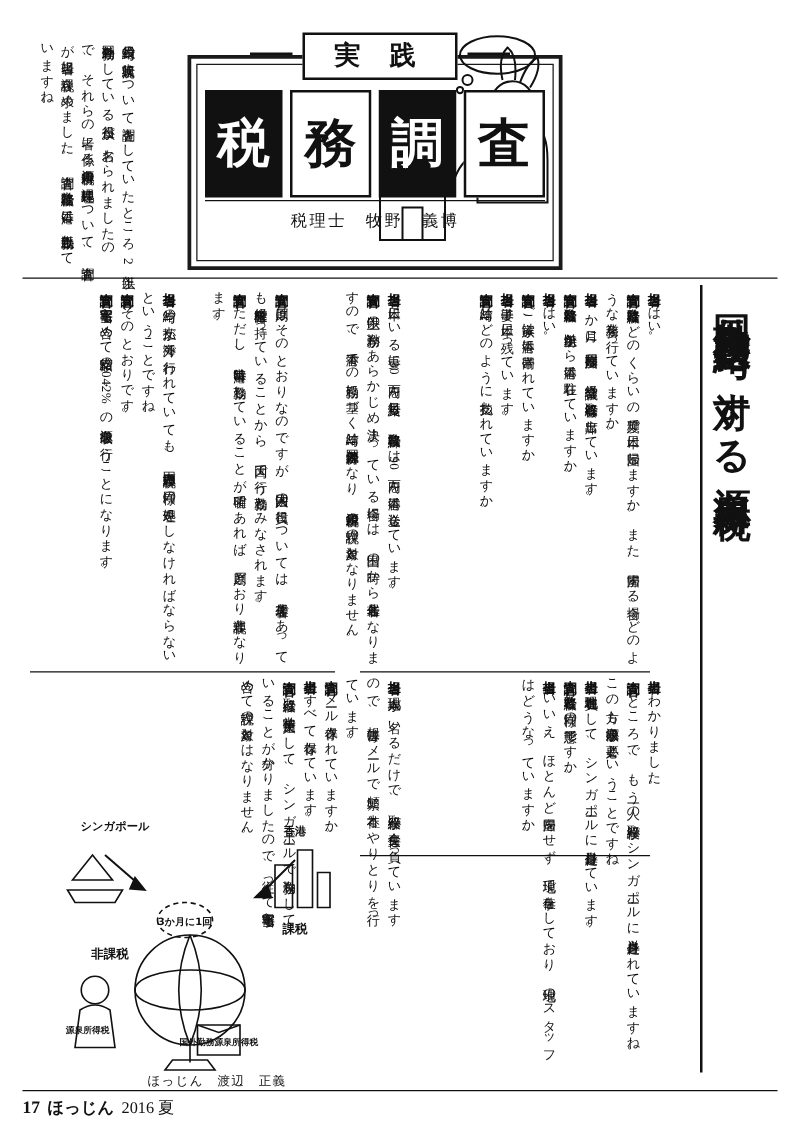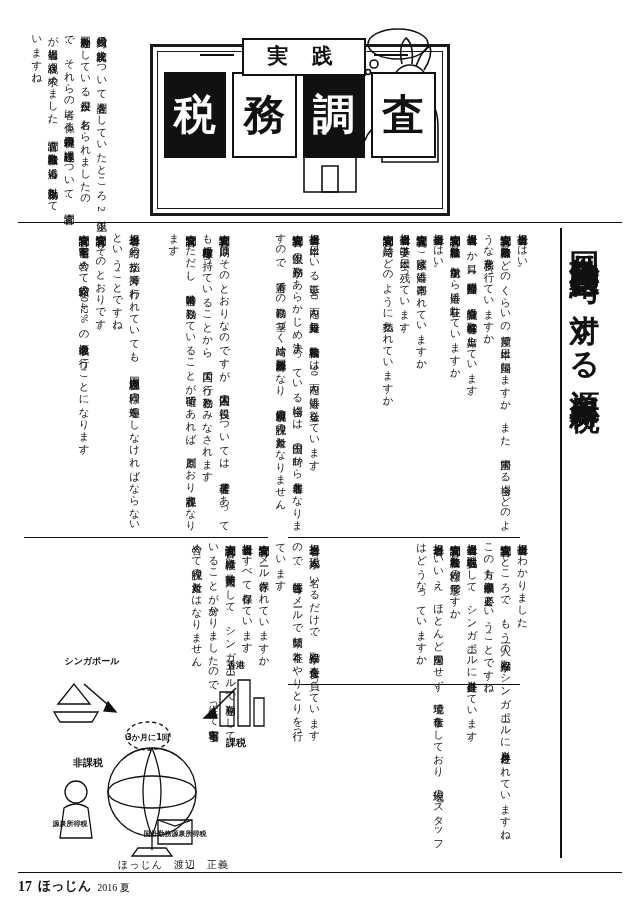--- a/index.html
+++ b/index.html
@@ -54,21 +54,20 @@
     height: 34px;
     background: #fff;
     border: 2px solid #111;
     text-align: center;
     font-size: 21px;
     line-height: 32px;
     letter-spacing: 8px;
     font-weight: bold;
     z-index: 4;
     font-family: "DejaVu Serif", serif;
-    margin-top: 12px;
   }
   .mast-jissen::before, .mast-jissen::after {
     content: "";
     position: absolute;
     top: 14px;
     width: 34px;
     height: 0;
     border-top: 2px solid #111;
   }
   .mast-jissen::before { left: -44px; }
@@ -215,21 +214,21 @@
   .footer {
     position: absolute;
     left: 18px;
     bottom: 18px;
     display: flex;
     align-items: flex-end;
     gap: 6px;
   }
   .pagenum { font-size: 14px; font-weight: bold; }
   .mag { font-size: 13px; font-weight: bold; font-family: Liberation Sans, sans-serif; }
-  .issue { font-size: 10px; margin-top: 13px; }
+  .issue { font-size: 13px; margin-top: 13px; }
 
   .hairline-top {
     position: absolute;
     left: 18px; right: 18px;
     top: 222px;
     border-top: 1px solid #111;
   }
   .hairline-bot {
     position: absolute;
     left: 18px; right: 18px;
@@ -265,20 +264,21 @@
 
   <div class="masthead">
     <div class="mast-frame"></div>
     <div class="mast-jissen">実 践</div>
     <div class="mast-main">
       <div class="mast-cell">税</div>
       <div class="mast-cell inv">務</div>
       <div class="mast-cell">調</div>
       <div class="mast-cell inv">査</div>
     </div>
+    <div class="mast-author">税理士　牧野　義博</div>
   </div>
 
   <div class="mascot">
     <svg width="160" height="180" viewBox="0 0 160 180">
       <g fill="none" stroke="#111" stroke-width="1.6">
 
         <ellipse cx="112" cy="20" rx="30" ry="15"></ellipse>
         <circle cx="88" cy="40" r="4"></circle>
         <circle cx="82" cy="48" r="2.5"></circle>
 

